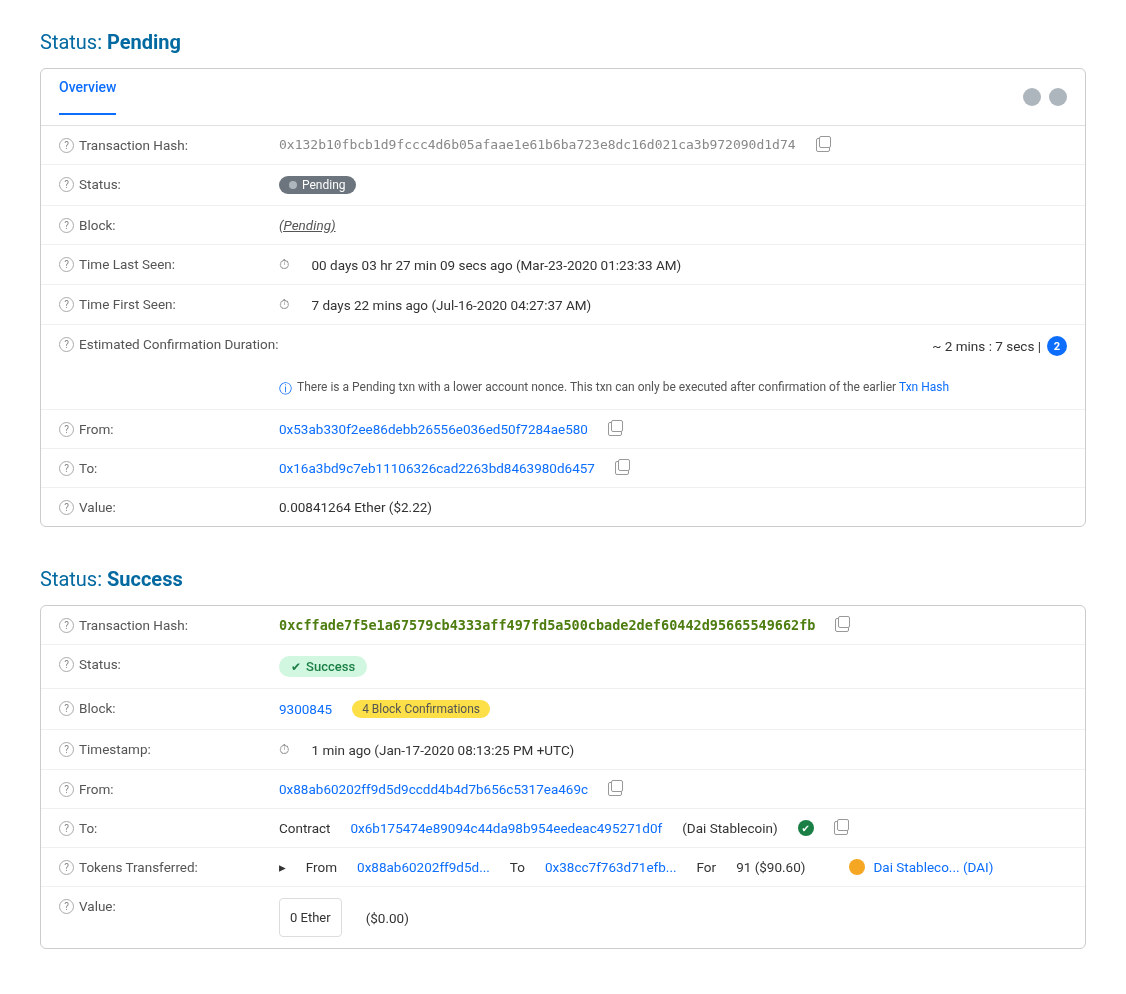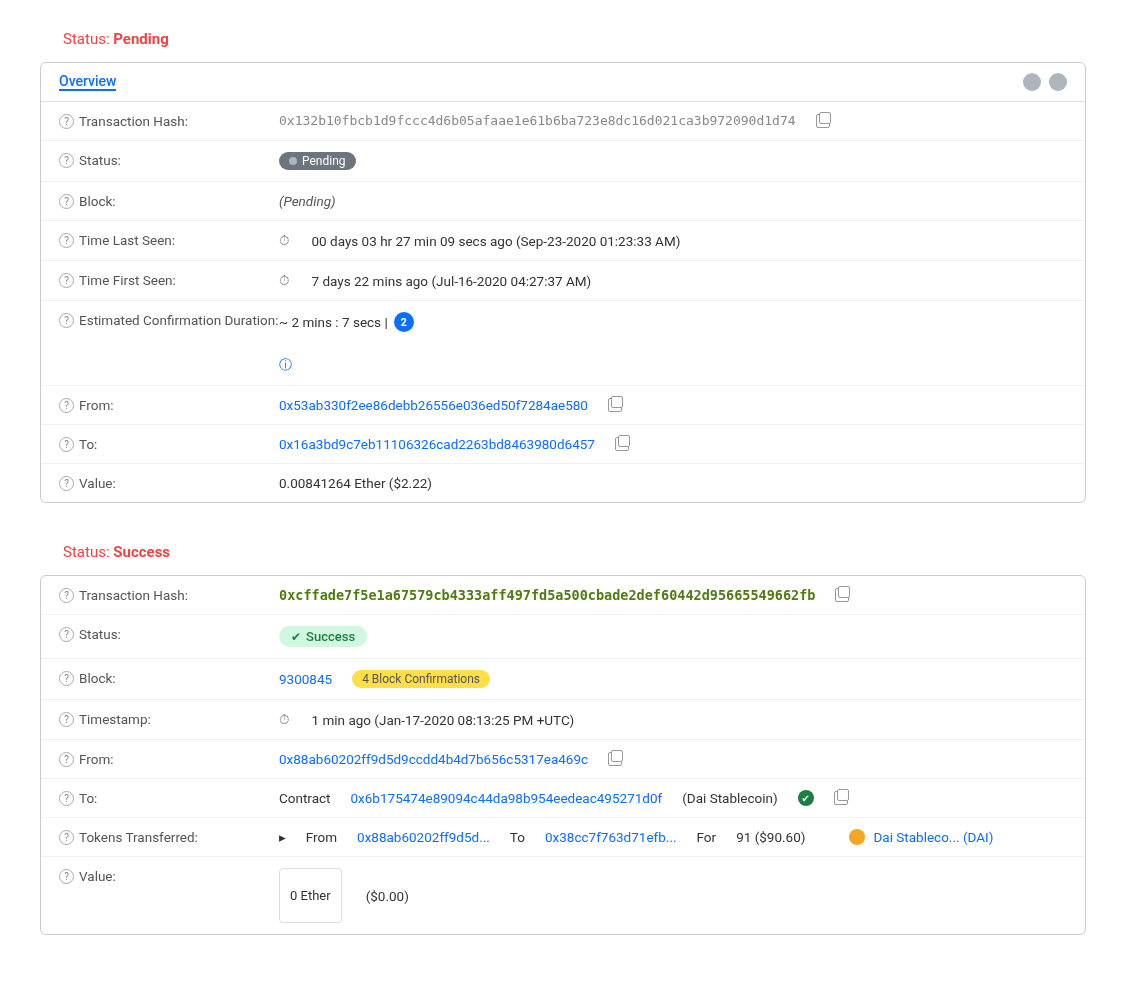--- a/index.html
+++ b/index.html
@@ -4,25 +4,24 @@
   <style>
     * { box-sizing: border-box; margin: 0; padding: 0; }
     body {
       font-family: -apple-system, BlinkMacSystemFont, 'Segoe UI', Roboto, sans-serif;
       background: #fff;
       color: #333;
       font-size: 14px;
       padding: 30px 40px;
     }
     .section-title {
-      font-size: 15px;
+      font-size: 20px;
       font-weight: 400;
       margin-bottom: 14px;
-      color: #ef4444;
-      margin-left: 23px;
+      color: #0369a1;
     }
     .section-title strong {
       font-weight: 700;
     }
     .card {
       border: 1px solid #ccc;
       border-radius: 6px;
       margin-bottom: 40px;
       overflow: hidden;
     }
@@ -31,21 +30,21 @@
       border-bottom: 1px solid #e0e0e0;
       display: flex;
       align-items: center;
       justify-content: space-between;
     }
     .tab-label {
       color: #0d6efd;
       font-size: 14px;
       font-weight: 500;
       border-bottom: 2px solid #0d6efd;
-      padding-bottom: 0;
+      padding-bottom: 18px;
     }
     .header-icons {
       display: flex;
       gap: 8px;
     }
     .circle-icon {
       width: 18px;
       height: 18px;
       border-radius: 50%;
       background: #adb5bd;
@@ -141,20 +140,21 @@
       display: inline-block;
       background: #fde047;
       color: #555;
       padding: 2px 10px;
       border-radius: 20px;
       font-size: 12px;
     }
     .italic {
       font-style: italic;
       color: #555;
+      text-decoration: underline;
     }
     .clock-icon {
       color: #888;
       margin-right: 2px;
     }
     .copy-icon {
       display: inline-block;
       width: 14px;
       height: 14px;
       border: 1.5px solid #999;
@@ -218,21 +218,21 @@
       border-radius: 50%;
       background: #f5a623;
       margin-right: 4px;
       flex-shrink: 0;
     }
     .ether-box {
       display: inline-flex;
       align-items: center;
       border: 1px solid #ddd;
       border-radius: 4px;
-      padding: 19px 10px;
+      padding: 11px 10px;
       font-size: 13px;
       color: #333;
       margin-right: 4px;
     }
   </style>
 </head>
 <body>
 
 <h2 class="section-title">
   <span>Status:</span>
@@ -281,47 +281,48 @@
     </div>
   </div>
 
   <div class="row">
     <div class="row-label">
       <span class="help-icon">?</span>
       <span>Time Last Seen:</span>
     </div>
     <div class="row-value">
       <span class="clock-icon">⏱</span>
-      <span>00 days 03 hr 27 min 09 secs ago (Sep-23-2020 01:23:33 AM)</span>
+      <span>00 days 03 hr 27 min 09 secs ago (Mar-23-2020 01:23:33 AM)</span>
     </div>
   </div>
 
   <div class="row">
     <div class="row-label">
       <span class="help-icon">?</span>
       <span>Time First Seen:</span>
     </div>
     <div class="row-value">
       <span class="clock-icon">⏱</span>
       <span>7 days 22 mins ago (Jul-16-2020 04:27:37 AM)</span>
     </div>
   </div>
 
   <div class="row">
     <div class="row-label">
       <span class="help-icon">?</span>
       <span>Estimated Confirmation Duration:</span>
     </div>
-    <div class="row-value" style="flex-direction:row; align-items:flex-end;">
+    <div class="row-value" style="flex-direction:column; align-items:flex-end;">
       <div style="display:flex;align-items:center;gap:6px;">
         <span>~ 2 mins : 7 secs |</span>
         <span class="blue-badge">2</span>
       </div>
       <div class="info-note">
         <span class="info-note-icon">ⓘ</span>
+        <span>There is a Pending txn with a lower account nonce. This txn can only be executed after confirmation of the earlier <a href="#" class="link">Txn Hash</a></span>
       </div>
     </div>
   </div>
 
   <div class="row">
     <div class="row-label">
       <span class="help-icon">?</span>
       <span>From:</span>
     </div>
     <div class="row-value">

